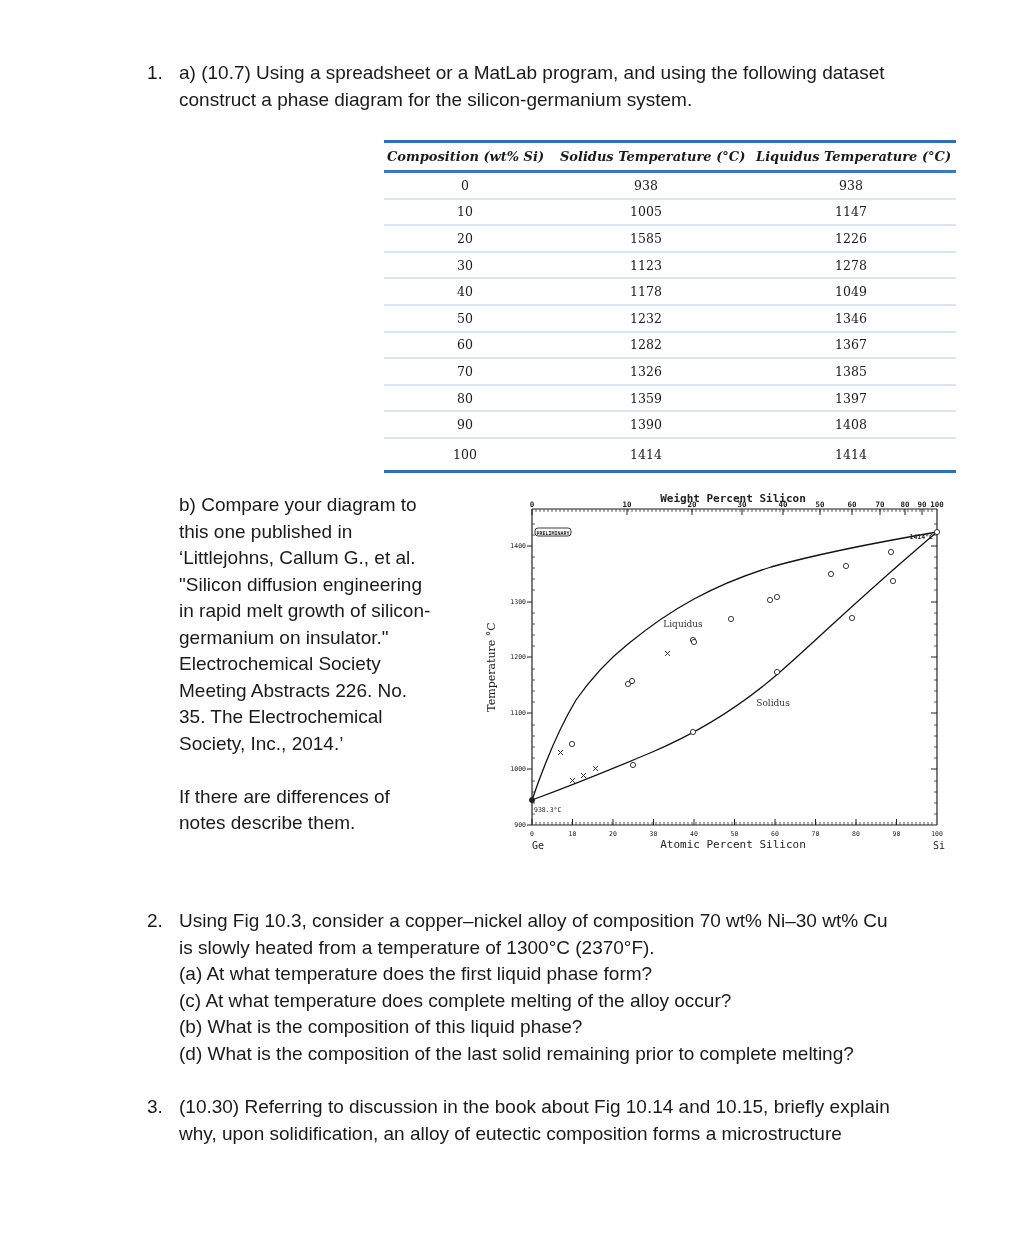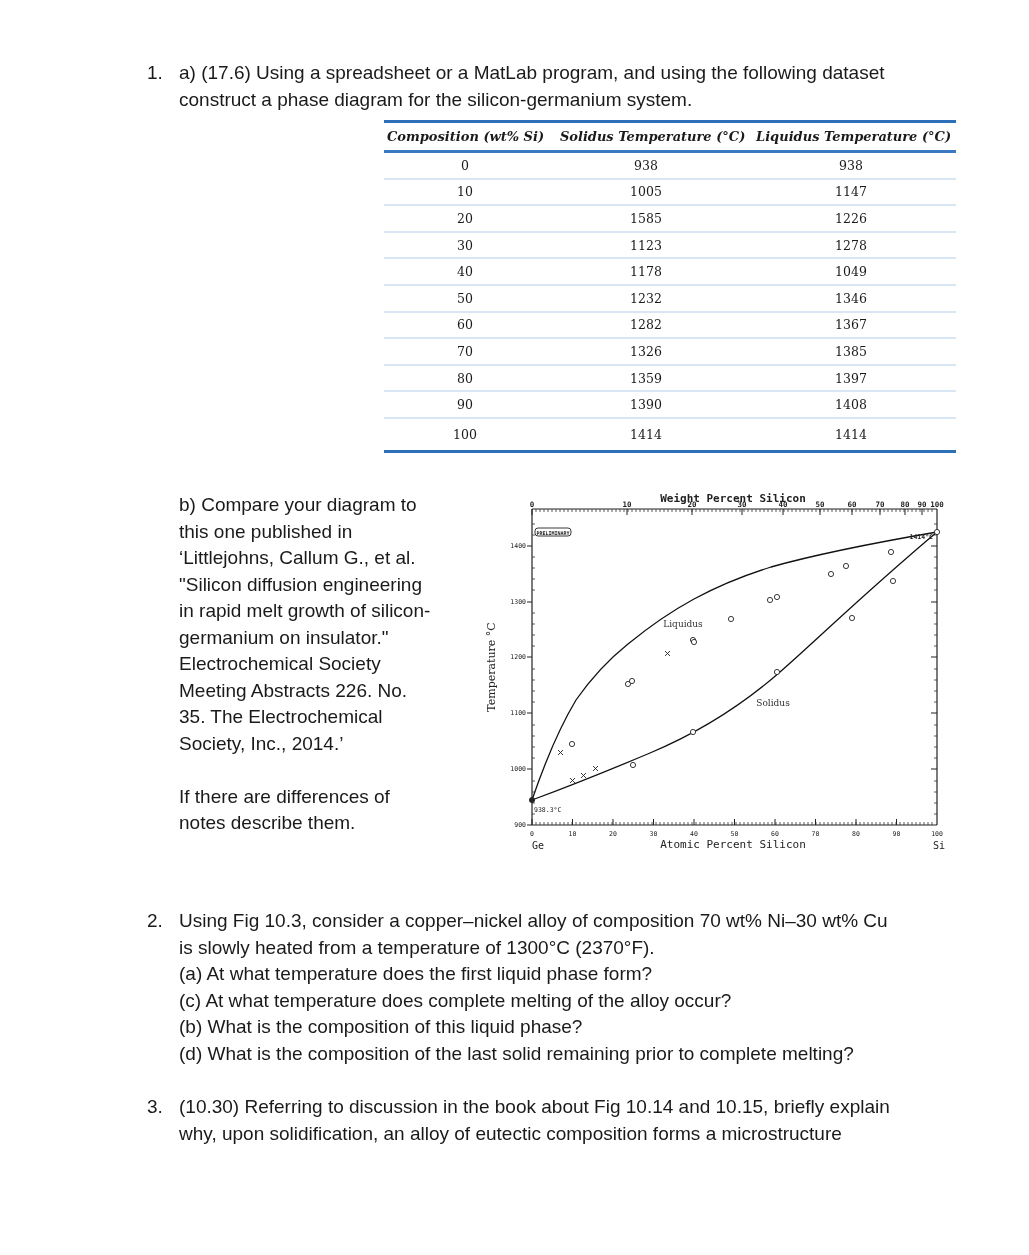--- a/index.html
+++ b/index.html
@@ -7,21 +7,21 @@
       width: 1029px; height: 1255px; position: relative; overflow: hidden;
       font-family: "Liberation Sans", "DejaVu Sans", sans-serif; color: #1a1a1a;
     }
     .q { position: absolute; font-size: 19px; line-height: 26.5px; }
     .q .num { position: absolute; left: 0; top: 0; }
     .q .body { position: absolute; left: 32px; top: 0; }
     #q1 { left: 147px; top: 60px; width: 830px; }
     #q1 .body { width: 800px; }
     
     .tbl {
-      position: absolute; left: 384px; top: 120px; width: 572px;
+      position: absolute; left: 384px; top: 140px; width: 572px;
       font-family: "DejaVu Serif", "Liberation Serif", serif; font-size: 12.5px;
       border-top: 3px solid #2e6fba; border-bottom: 3px solid #2e6fba;
     }
     .tbl .hdr { display: flex; height: 27px; align-items: center; font-style: italic; font-weight: bold; font-size: 13px; border-bottom: 3px solid #3a78c2; }
     .tbl .hdr div { white-space: nowrap; }
     .tbl .row { display: flex; height: 24.6px; align-items: center; border-bottom: 2px solid #d8e6f5; }
     .tbl .row:last-child { border-bottom: none; height: 31px; }
     .c1 { width: 162px; text-align: center; }
     .c2 { width: 200px; text-align: center; }
     .c3 { width: 210px; text-align: center; }
@@ -42,21 +42,21 @@
     #q3 { left: 147px; top: 1094px; width: 830px; }
     #q3 .body { width: 800px; }
     .sub { display: block; }
   </style>
 </head>
 <body>
 
 <div class="q" id="q1">
   <span class="num">1.</span>
   <div class="body">
-    <span class="sub">a) (17.6) Using a spreadsheet or a MatLab program, and using the following dataset</span>
+    <span class="sub">a) (10.7) Using a spreadsheet or a MatLab program, and using the following dataset</span>
     <span class="sub">construct a phase diagram for the silicon-germanium system.</span>
   </div>
 </div>
 
 <div class="tbl">
   <div class="hdr">
     <div class="c1">Composition (wt% Si)</div>
     <div class="c2">Solidus Temperature (°C)</div>
     <div class="c3">Liquidus Temperature (°C)</div>
   </div>

